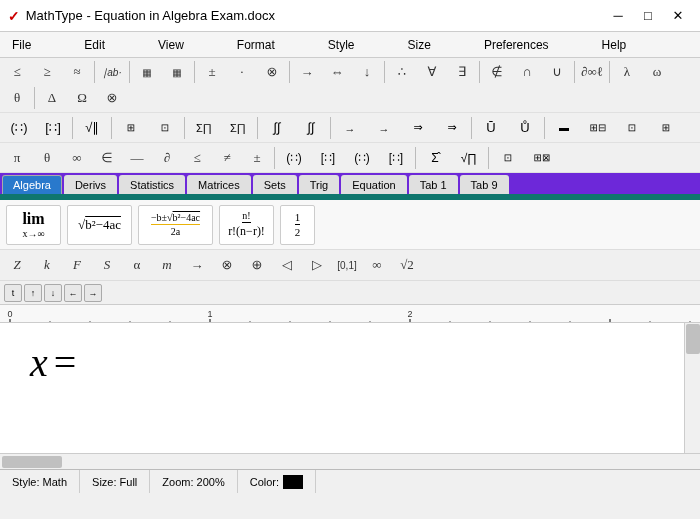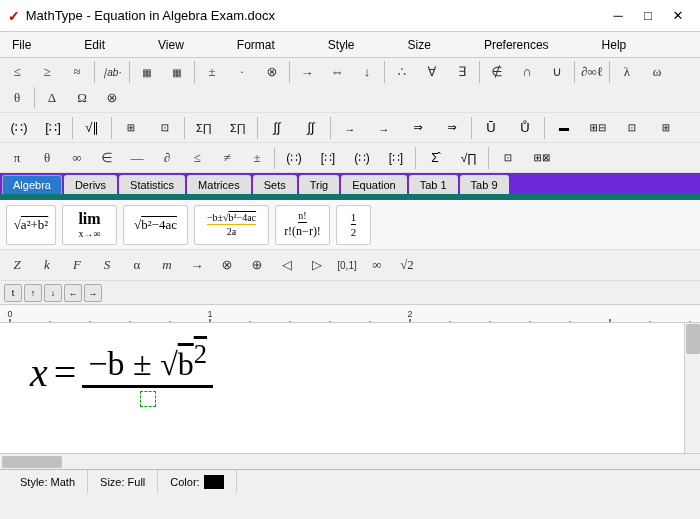--- a/index.html
+++ b/index.html
@@ -184,21 +184,20 @@
       border-radius: 2px;
     }
 
     
     .status-bar {
       height: 24px;
       background: #f0f0f0;
       border-top: 1px solid #bbb;
       display: flex;
       align-items: center;
-      padding-left: 8px;
     }
     .status-item {
       padding: 0 12px;
       font-size: 11px;
       border-right: 1px solid #ccc;
       height: 100%;
       display: flex;
       align-items: center;
     }
     .color-swatch {
@@ -344,23 +343,20 @@
   <div class="tab">Statistics</div>
   <div class="tab">Matrices</div>
   <div class="tab">Sets</div>
   <div class="tab">Trig</div>
   <div class="tab">Equation</div>
   <div class="tab">Tab 1</div>
   <div class="tab">Tab 9</div>
 </div>
 
 <div class="palette-row">
-  <div class="palette-item">
-    <span style="font-size:13px">√<span style="text-decoration:overline">a²+b²</span></span>
-  </div>
   <div class="palette-item" style="flex-direction:column; min-width:55px">
     <span style="font-size:16px; font-weight:bold">lim</span>
     <span style="font-size:10px">x→∞</span>
   </div>
   <div class="palette-item" style="min-width:65px">
     <span style="font-size:13px">√<span style="text-decoration:overline">b²−4ac</span></span>
   </div>
   <div class="palette-item" style="min-width:75px; flex-direction:column">
     <span style="font-size:10px; border-bottom:1px solid #eab308; padding-bottom:1px">−b±√<span style="text-decoration:overline">b²−4ac</span></span>
     <span style="font-size:10px; padding-top:1px">2a</span>
@@ -428,28 +424,20 @@
     <line x1="650" y1="16" x2="650" y2="18" stroke="#555" stroke-width="1"></line>
     <line x1="690" y1="16" x2="690" y2="18" stroke="#555" stroke-width="1"></line>
   </svg>
 </div>
 
 <div style="position:relative; background:#fff; flex:1; height:130px; overflow:hidden;">
   <div style="padding: 16px 30px; font-family:'Times New Roman',serif;">
     <div style="display:flex; align-items:center; gap:6px;">
       <span style="font-size:40px; font-style:italic;">x</span>
       <span style="font-size:40px;">=</span>
-      <span style="display:inline-flex; flex-direction:column; align-items:center;">
-        <span style="font-size:34px; border-bottom:3px solid #000; padding: 0 6px 2px;">
-          −b ± <span style="font-size:32px;">√</span><span style="text-decoration:overline; font-size:32px;">b<sup>2</sup></span>
-        </span>
-        <span style="font-size:20px; padding-top:3px; display:flex; align-items:center; gap:4px;">
-          <span class="cursor-box"></span>
-        </span>
-      </span>
     </div>
   </div>
 
   <div class="scrollbar-v">
     <div class="scrollbar-thumb"></div>
   </div>
 </div>
 
 <div class="hscrollbar">
   <div class="hscroll-thumb"></div>
@@ -458,16 +446,20 @@
 <div class="status-bar">
   <div class="status-item">
     <span>Style:</span>&nbsp;
     <span>Math</span>
   </div>
   <div class="status-item">
     <span>Size:</span>&nbsp;
     <span>Full</span>
   </div>
   <div class="status-item">
+    <span>Zoom:</span>&nbsp;
+    <span>200%</span>
+  </div>
+  <div class="status-item">
     <span>Color:</span>
     <span class="color-swatch"></span>
   </div>
 </div>
 
 </body></html>

